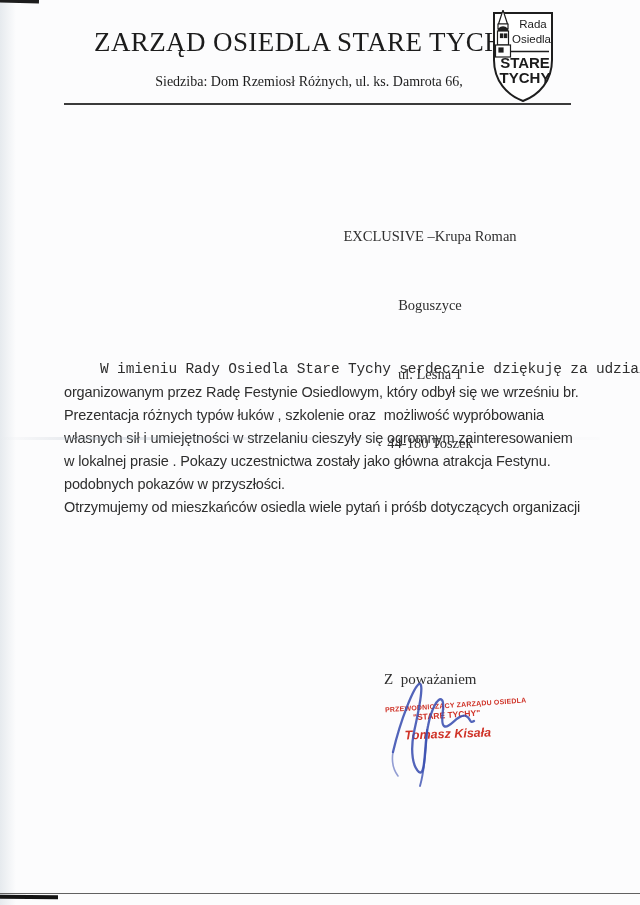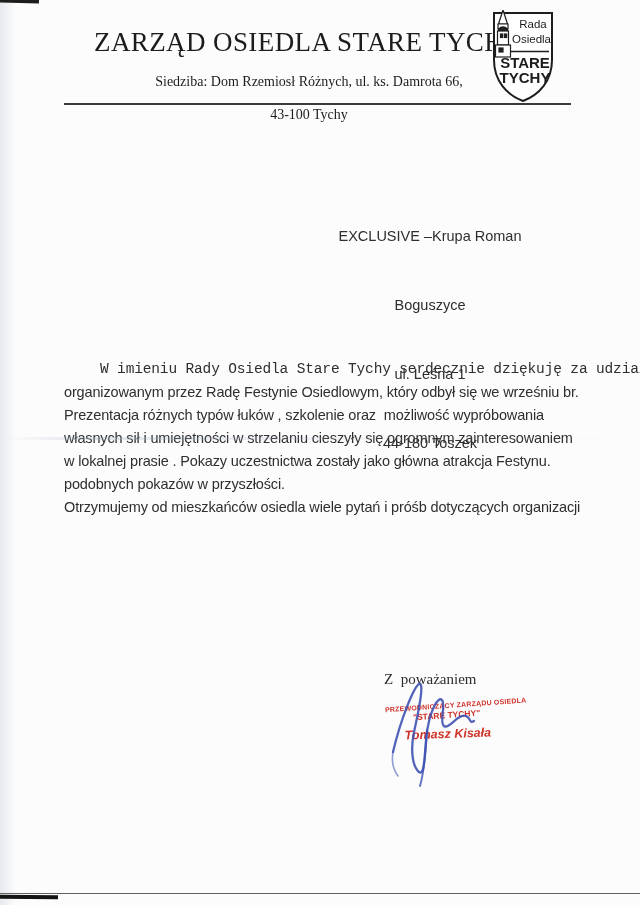--- a/index.html
+++ b/index.html
@@ -31,21 +31,21 @@
   }
   .letterhead-address { font-size: 14px; line-height: 16px; margin-top: 17px; }
   .header-rule {
     position: absolute; top: 103px; left: 64px; width: 507px; height: 2px;
     background: #3b3b3b;
   }
   .crest { position: absolute; left: 486px; top: 10px; width: 74px; height: 96px; }
   
   .recipient {
     position: absolute; top: 179px; left: 328px; width: 204px;
-    text-align: center; font-size: 14.5px; line-height: 23px; white-space: pre;
+    text-align: center; font-size: 14.5px; line-height: 23px; white-space: pre; font-family: Liberation Serif, serif;
   }
   
   .body-text {
     position: absolute; top: 358px; left: 64px; width: 516px;
     font-size: 14.5px; line-height: 23px; letter-spacing: -0.15px;
   }
   .body-line { white-space: pre; }
   .body-line.indent { padding-left: 36px; font-family: Liberation Mono, monospace; }
   .scan-streak {
     position: absolute; top: 437px; left: 0; width: 600px; height: 3px;
@@ -84,21 +84,20 @@
 <body>
 
 <div class="page">
 
   <div class="left-shade"></div>
   <div class="corner-smudge-top"></div>
 
   <div class="header-center">
     <div class="letterhead-title">ZARZĄD OSIEDLA STARE TYCHY</div>
     <div class="letterhead-address">Siedziba: Dom Rzemiosł Różnych, ul. ks. Damrota 66,</div>
-    <div class="letterhead-address">43-100 Tychy</div>
   </div>
 
   <svg class="crest" viewBox="0 0 74 96">
     <path d="M8,3 L66,3 L66,50 C66,71 53,85 37,91 C21,85 8,71 8,50 Z" fill="#ffffff" stroke="#1e1e1e" stroke-width="2"></path>
     <g stroke="#1e1e1e" fill="#ffffff" stroke-width="1.2">
       <polygon points="17,0 21.5,14 12.5,14"></polygon>
       <path d="M12,14 L22,14 L22,19 L12,19 Z"></path>
       <path d="M12.5,19 q4.5,-4 9,0 l0,2 l-9,0 Z" fill="#1e1e1e"></path>
       <rect x="11.5" y="21" width="11" height="14"></rect>
       <rect x="14.5" y="24" width="2.2" height="3.5" fill="#1e1e1e"></rect>

